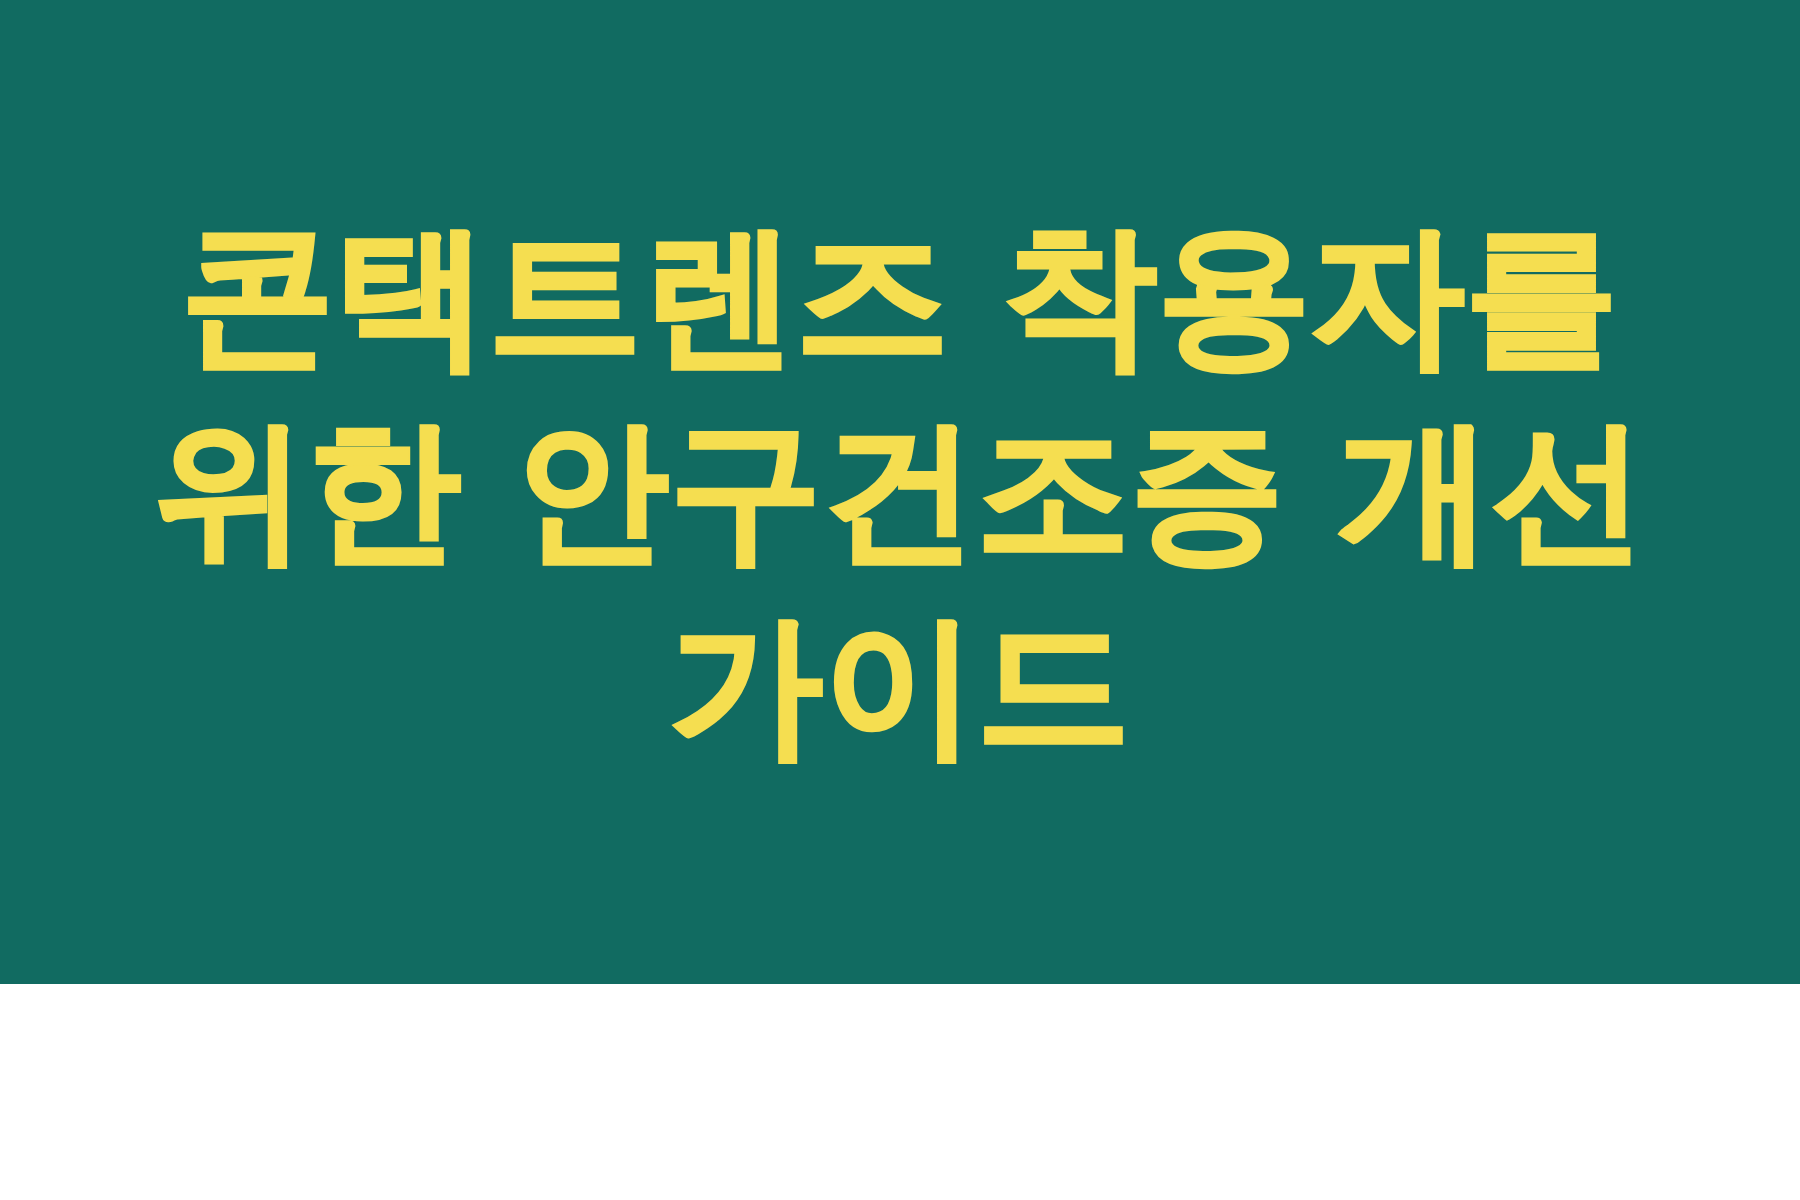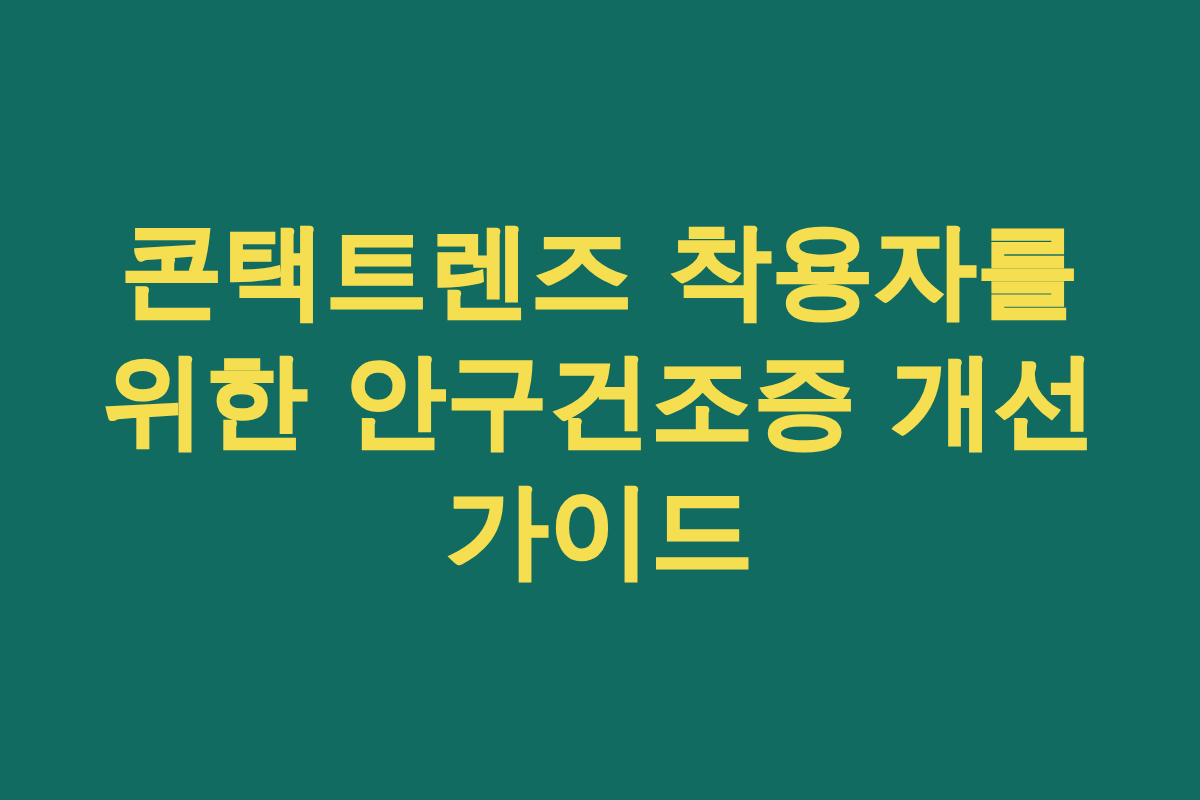--- a/index.html
+++ b/index.html
@@ -13,21 +13,21 @@
     height: 800px;
     overflow: hidden;
     font-family: "DejaVu Sans", "Liberation Sans", sans-serif;
   }
 
   
   .banner {
     position: relative;
     box-sizing: border-box;
     width: 1200px;
-    height: 800px;
+    height: 656px;
     display: flex;
     align-items: center;
     justify-content: center;
     background: #116B61;
   }
 
   
   .title-block {
     box-sizing: border-box;
     width: 1030px;

